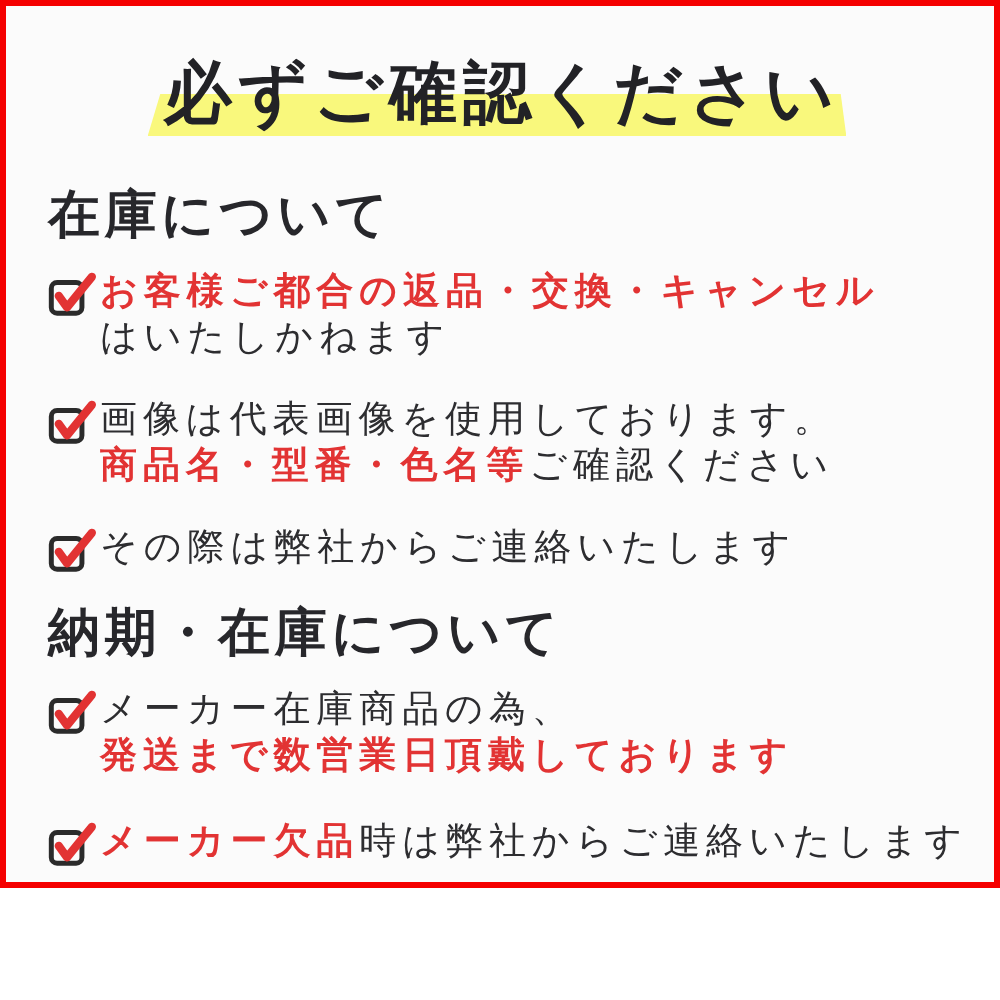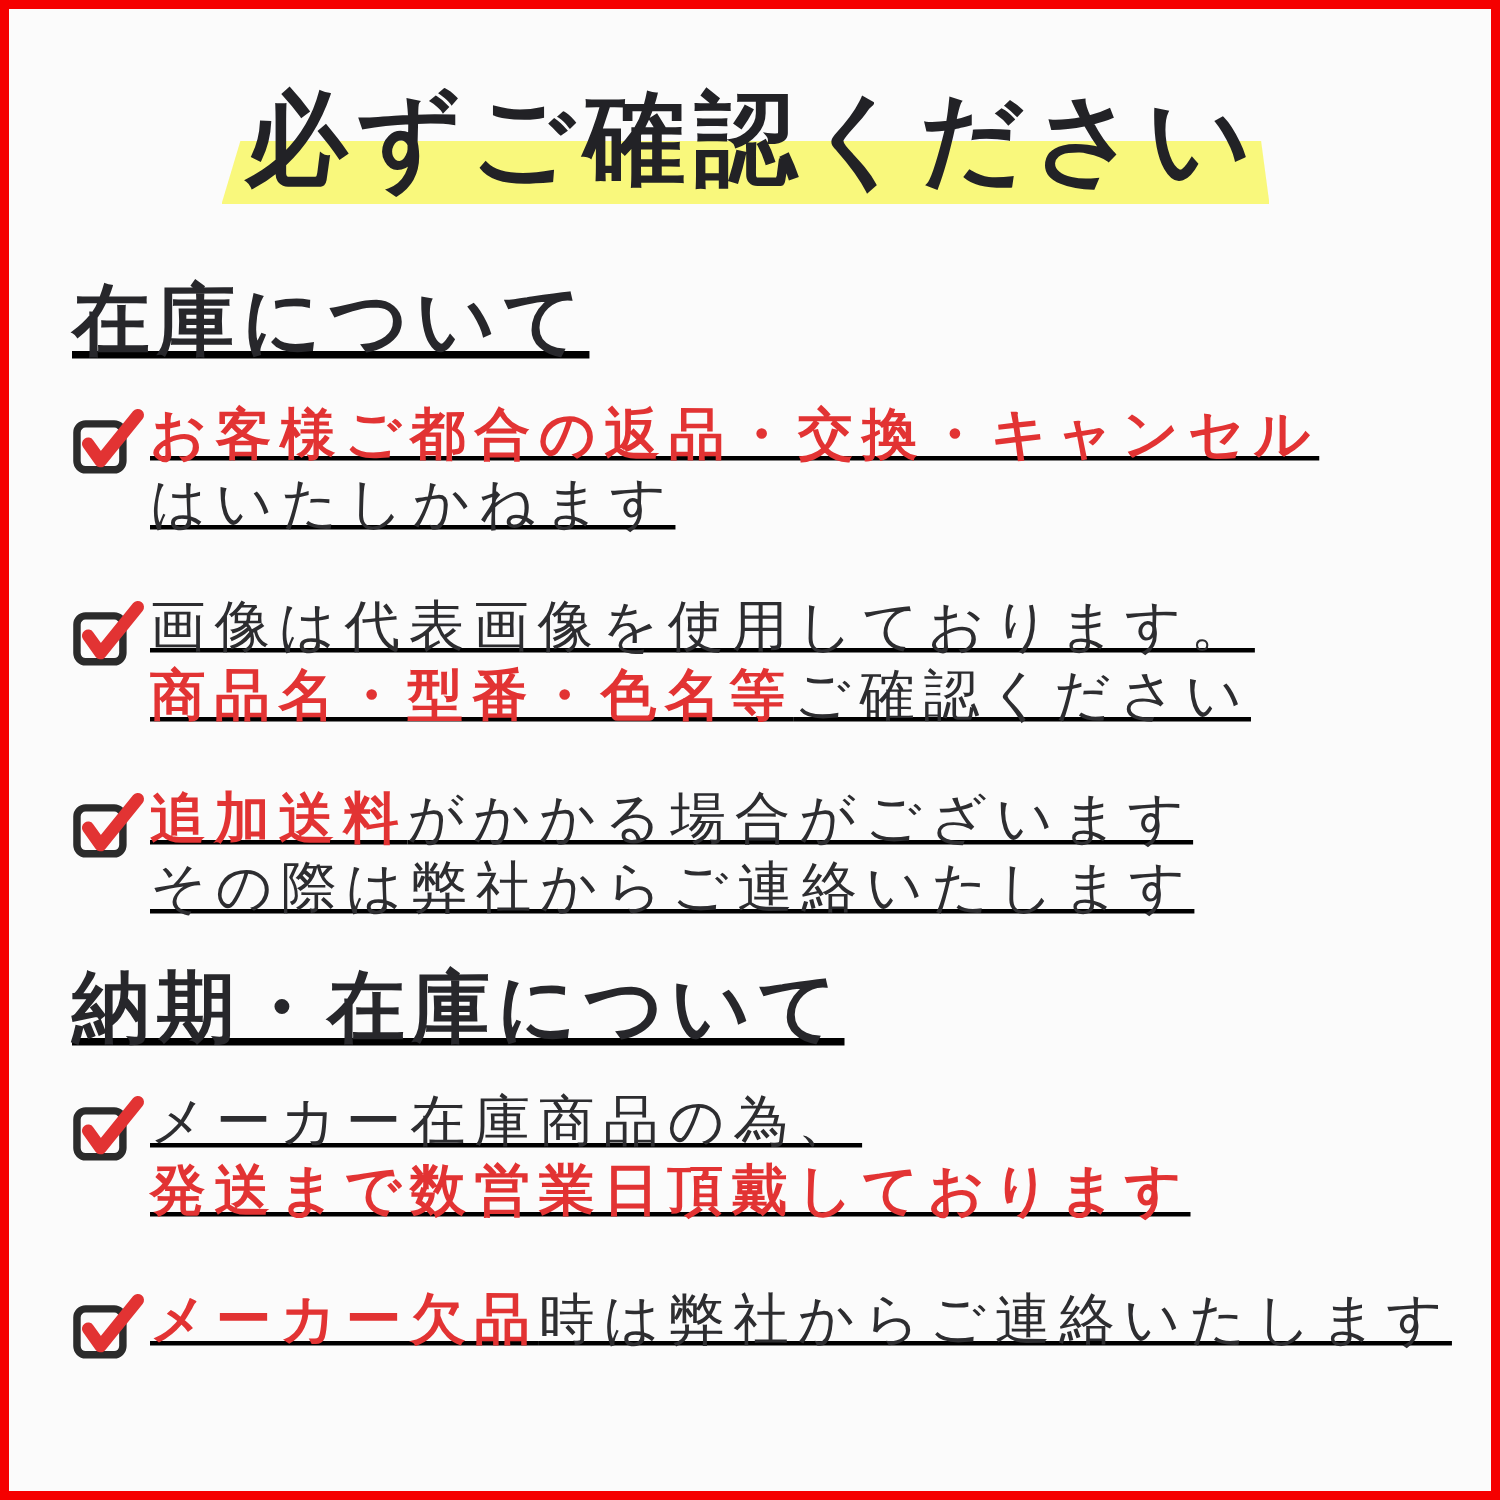--- a/index.html
+++ b/index.html
@@ -10,26 +10,25 @@
     --highlight:#f9f87c;
     --checkbox:#2b2b2b;
   }
   *{margin:0;padding:0;box-sizing:border-box;}
   html,body{width:1000px;height:1000px;}
   body{
     font-family:"Liberation Serif","DejaVu Serif",serif;
     background:#fff;
   }
   .frame{
-    width:1000px;height:1000px;
+    width:1000px;height:888px;
     border:6px solid var(--frame);
     background:var(--background);
     padding:40px 38px 16px 42px;
     overflow:hidden;
-    text-decoration:underline;
   }
   
   .title-wrap{text-align:center;margin-bottom:44px;}
   .title-inner{position:relative;display:inline-block;}
   .title-text{
     position:relative;z-index:1;
     font-size:68px;font-weight:700;letter-spacing:0.09em;
     color:#222226;line-height:94px;white-space:nowrap;
   }
   .title-highlight{
@@ -107,21 +106,20 @@
     </div>
 
     <div class="item gap-after-note">
       <span class="cb">
         <svg width="48" height="50" viewBox="0 0 58 52" aria-hidden="true">
           <rect x="4" y="11" width="37" height="37" rx="7" fill="none" stroke="#2b2b2b" stroke-width="6"></rect>
           <path d="M13 27 L23 41 L53 4" fill="none" stroke="#e23333" stroke-width="10" stroke-linecap="round" stroke-linejoin="round"></path>
         </svg>
       </span>
       <div class="lines">
-        <div class="line"><span class="red">追加送料</span><span>がかかる場合がございます</span></div>
         <div class="line"><span>その際は弊社からご連絡いたします</span></div>
       </div>
     </div>
   </section>
 
   <section class="section-stock">
     <h2 class="section-heading">納期・在庫について</h2>
 
     <div class="item" style="margin-bottom:40px;">
       <span class="cb">

